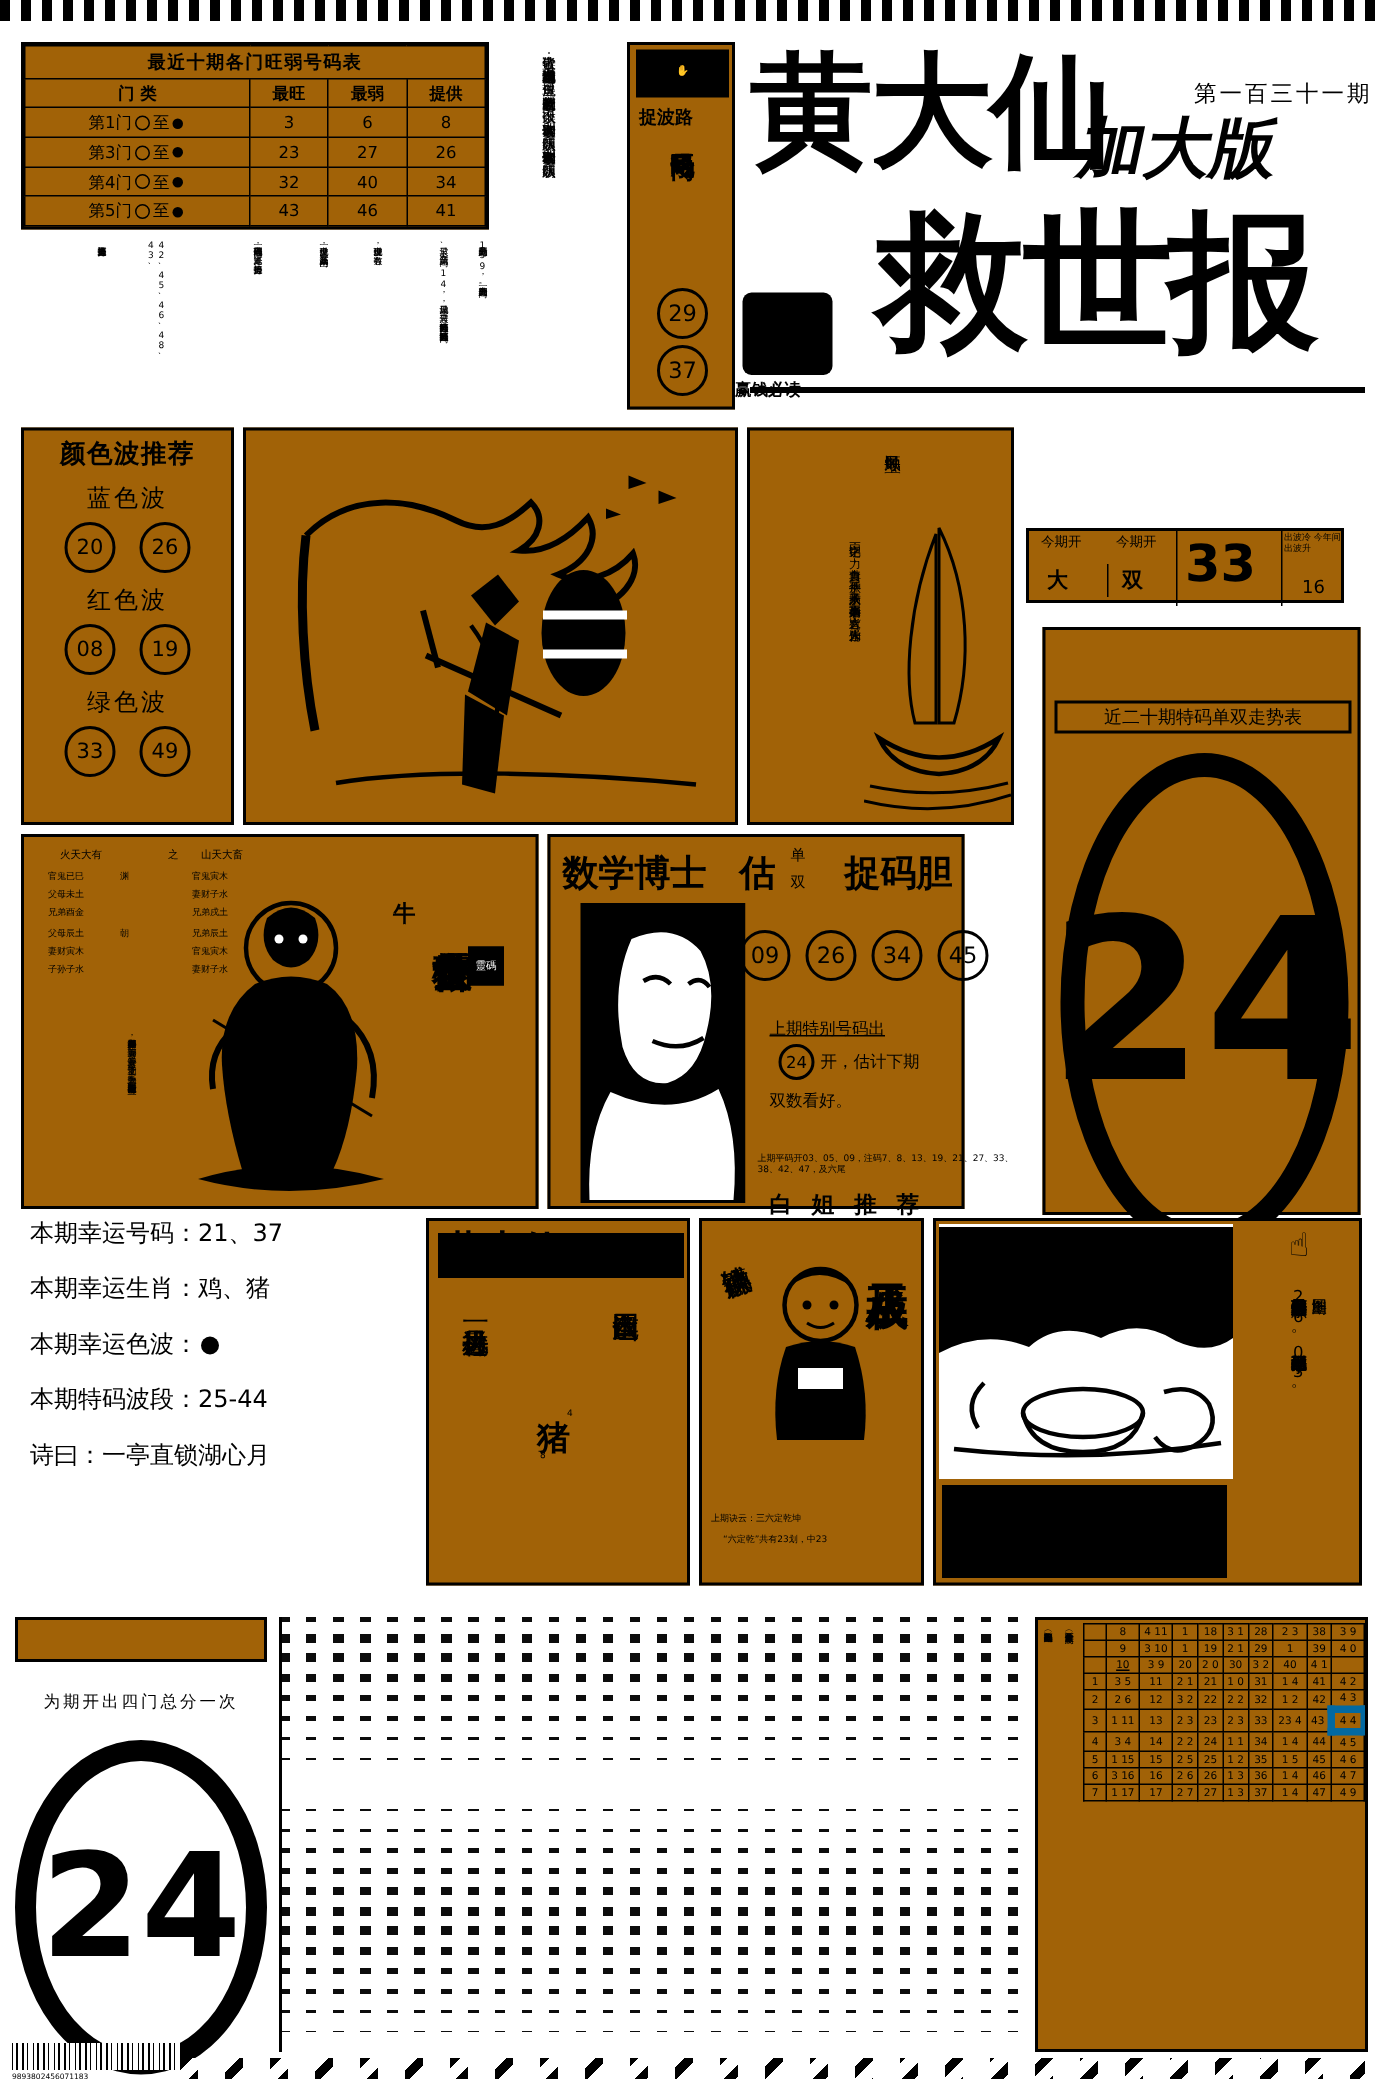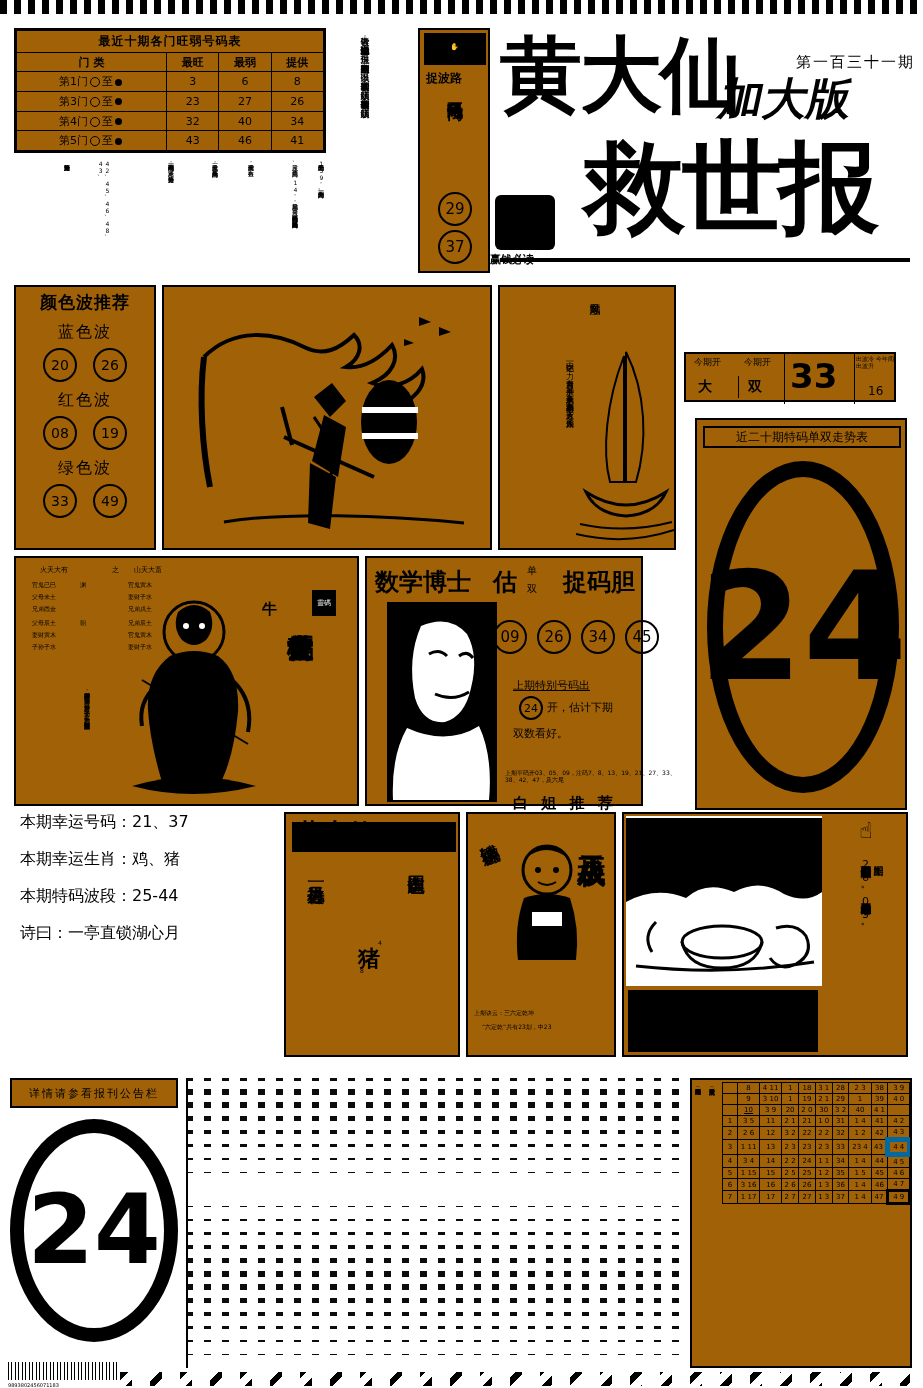--- a/index.html
+++ b/index.html
@@ -1,20 +1,20 @@
 <!DOCTYPE html>
 <html><head>
 <meta charset="utf-8">
 <style>
   html,body{margin:0;padding:0;background:#fff;}
   body{width:923px;height:1388px;font-family:"DejaVu Sans","Liberation Sans",sans-serif;color:#000;position:relative;overflow:hidden;}
   .page{position:relative;width:923px;height:1388px;}
   .abs{position:absolute;box-sizing:border-box;}
   .bx{border:2px solid #000;background:#a16207;}
-  .center{display:flex;align-items:center;justify-content:center;}
+  .center{display:flex;align-items:center;justify-content:center;margin-top:41px;}
   .vert{writing-mode:vertical-rl;text-orientation:upright;}
   .tiny{font-size:6px;line-height:1.15;}
   .t7{font-size:7px;line-height:1.2;}
   .t8{font-size:8px;line-height:1.25;}
   .t9{font-size:9px;line-height:1.3;}
   .t10{font-size:10px;line-height:1.3;}
   .t11{font-size:11px;}
   .t12{font-size:12px;}
   .t14{font-size:14px;}
   .t16{font-size:16px;}
@@ -263,20 +263,23 @@
   </div>
 
   <div class="abs" style="left:20px;top:812px;width:260px;height:210px;">
     <div class="t16" style="margin-bottom:16px;">
       <span>本期幸运号码：</span><span>21、37</span>
     </div>
     <div class="t16" style="margin-bottom:16px;">
       <span>本期幸运生肖：</span><span>鸡、猪</span>
     </div>
     <div class="t16" style="margin-bottom:16px;">
+      <span>本期幸运色波：</span><span class="dot" style="width:12px;height:12px;"></span>
+    </div>
+    <div class="t16" style="margin-bottom:16px;">
       <span>本期特码波段：</span><span>25-44</span>
     </div>
     <div class="t16">
       <span>诗曰：</span><span>一亭直锁湖心月</span>
     </div>
   </div>
 
   <div class="abs bx" style="left:284px;top:812px;width:176px;height:245px;">
     <div class="abs mast" style="left:10px;top:2px;font-size:26px;color:#000;">黄大仙</div>
     <div class="abs" style="left:6px;top:8px;width:164px;height:30px;background:#000;"></div>
@@ -315,21 +318,21 @@
     </svg>
     <div class="abs" style="left:4px;top:176px;width:190px;height:62px;background:#000;"></div>
     <div class="abs" style="left:202px;top:4px;width:80px;height:36px;">
       <div style="font-size:22px;text-align:center;">☝</div>
     </div>
     <div class="abs vert t10" style="left:248px;top:44px;height:170px;">上期图解</div>
     <div class="abs vert t11" style="left:198px;top:44px;height:190px;width:50px;">两朵云连念呈六字形的尾巴可中埋特别号码26。把呈三字形的树单念可中埋平码03。</div>
   </div>
 
   <div class="abs bx" style="left:10px;top:1078px;width:168px;height:30px;">
-    <div class="center t11" style="height:100%;letter-spacing:2px;">详情请参看报刊公告栏</div>
+    <div class="center t11" style="height:100%;letter-spacing:2px;">为期开出四门总分一次</div>
   </div>
   <div class="abs center" style="left:10px;top:1115px;width:168px;height:230px;">
     <div style="border:14px solid #000;border-radius:50%;width:150px;height:195px;display:flex;align-items:center;justify-content:center;">
       <span class="big24" style="font-size:96px;">24</span>
     </div>
   </div>
 
   <div class="abs" style="left:186px;top:1078px;width:500px;height:290px;
        background:
          repeating-linear-gradient(90deg,#000 0 7px,transparent 7px 18px),
@@ -455,21 +458,21 @@
       <tr>
         <td style="border:1px solid #000;">7</td>
         <td style="border:1px solid #000;">1 17</td>
         <td style="border:1px solid #000;">17</td>
         <td style="border:1px solid #000;">2 7</td>
         <td style="border:1px solid #000;">27</td>
         <td style="border:1px solid #000;">1 3</td>
         <td style="border:1px solid #000;">37</td>
         <td style="border:1px solid #000;">1 4</td>
         <td style="border:1px solid #000;">47</td>
-        <td style="border:3px solid #000000;">4 9</td>
+        <td style="border:1px solid #000000;">4 9</td>
       </tr>
     </tbody>
       </table>
   </div>
 
   <div class="abs" style="left:120px;bottom:2px;width:790px;height:14px;
       background:repeating-linear-gradient(135deg,#000 0 6px,#fff 6px 14px);
       -webkit-mask-image:repeating-linear-gradient(90deg,#000 0 12px,transparent 12px 30px);
       mask-image:repeating-linear-gradient(90deg,#000 0 12px,transparent 12px 30px);"></div>
 

